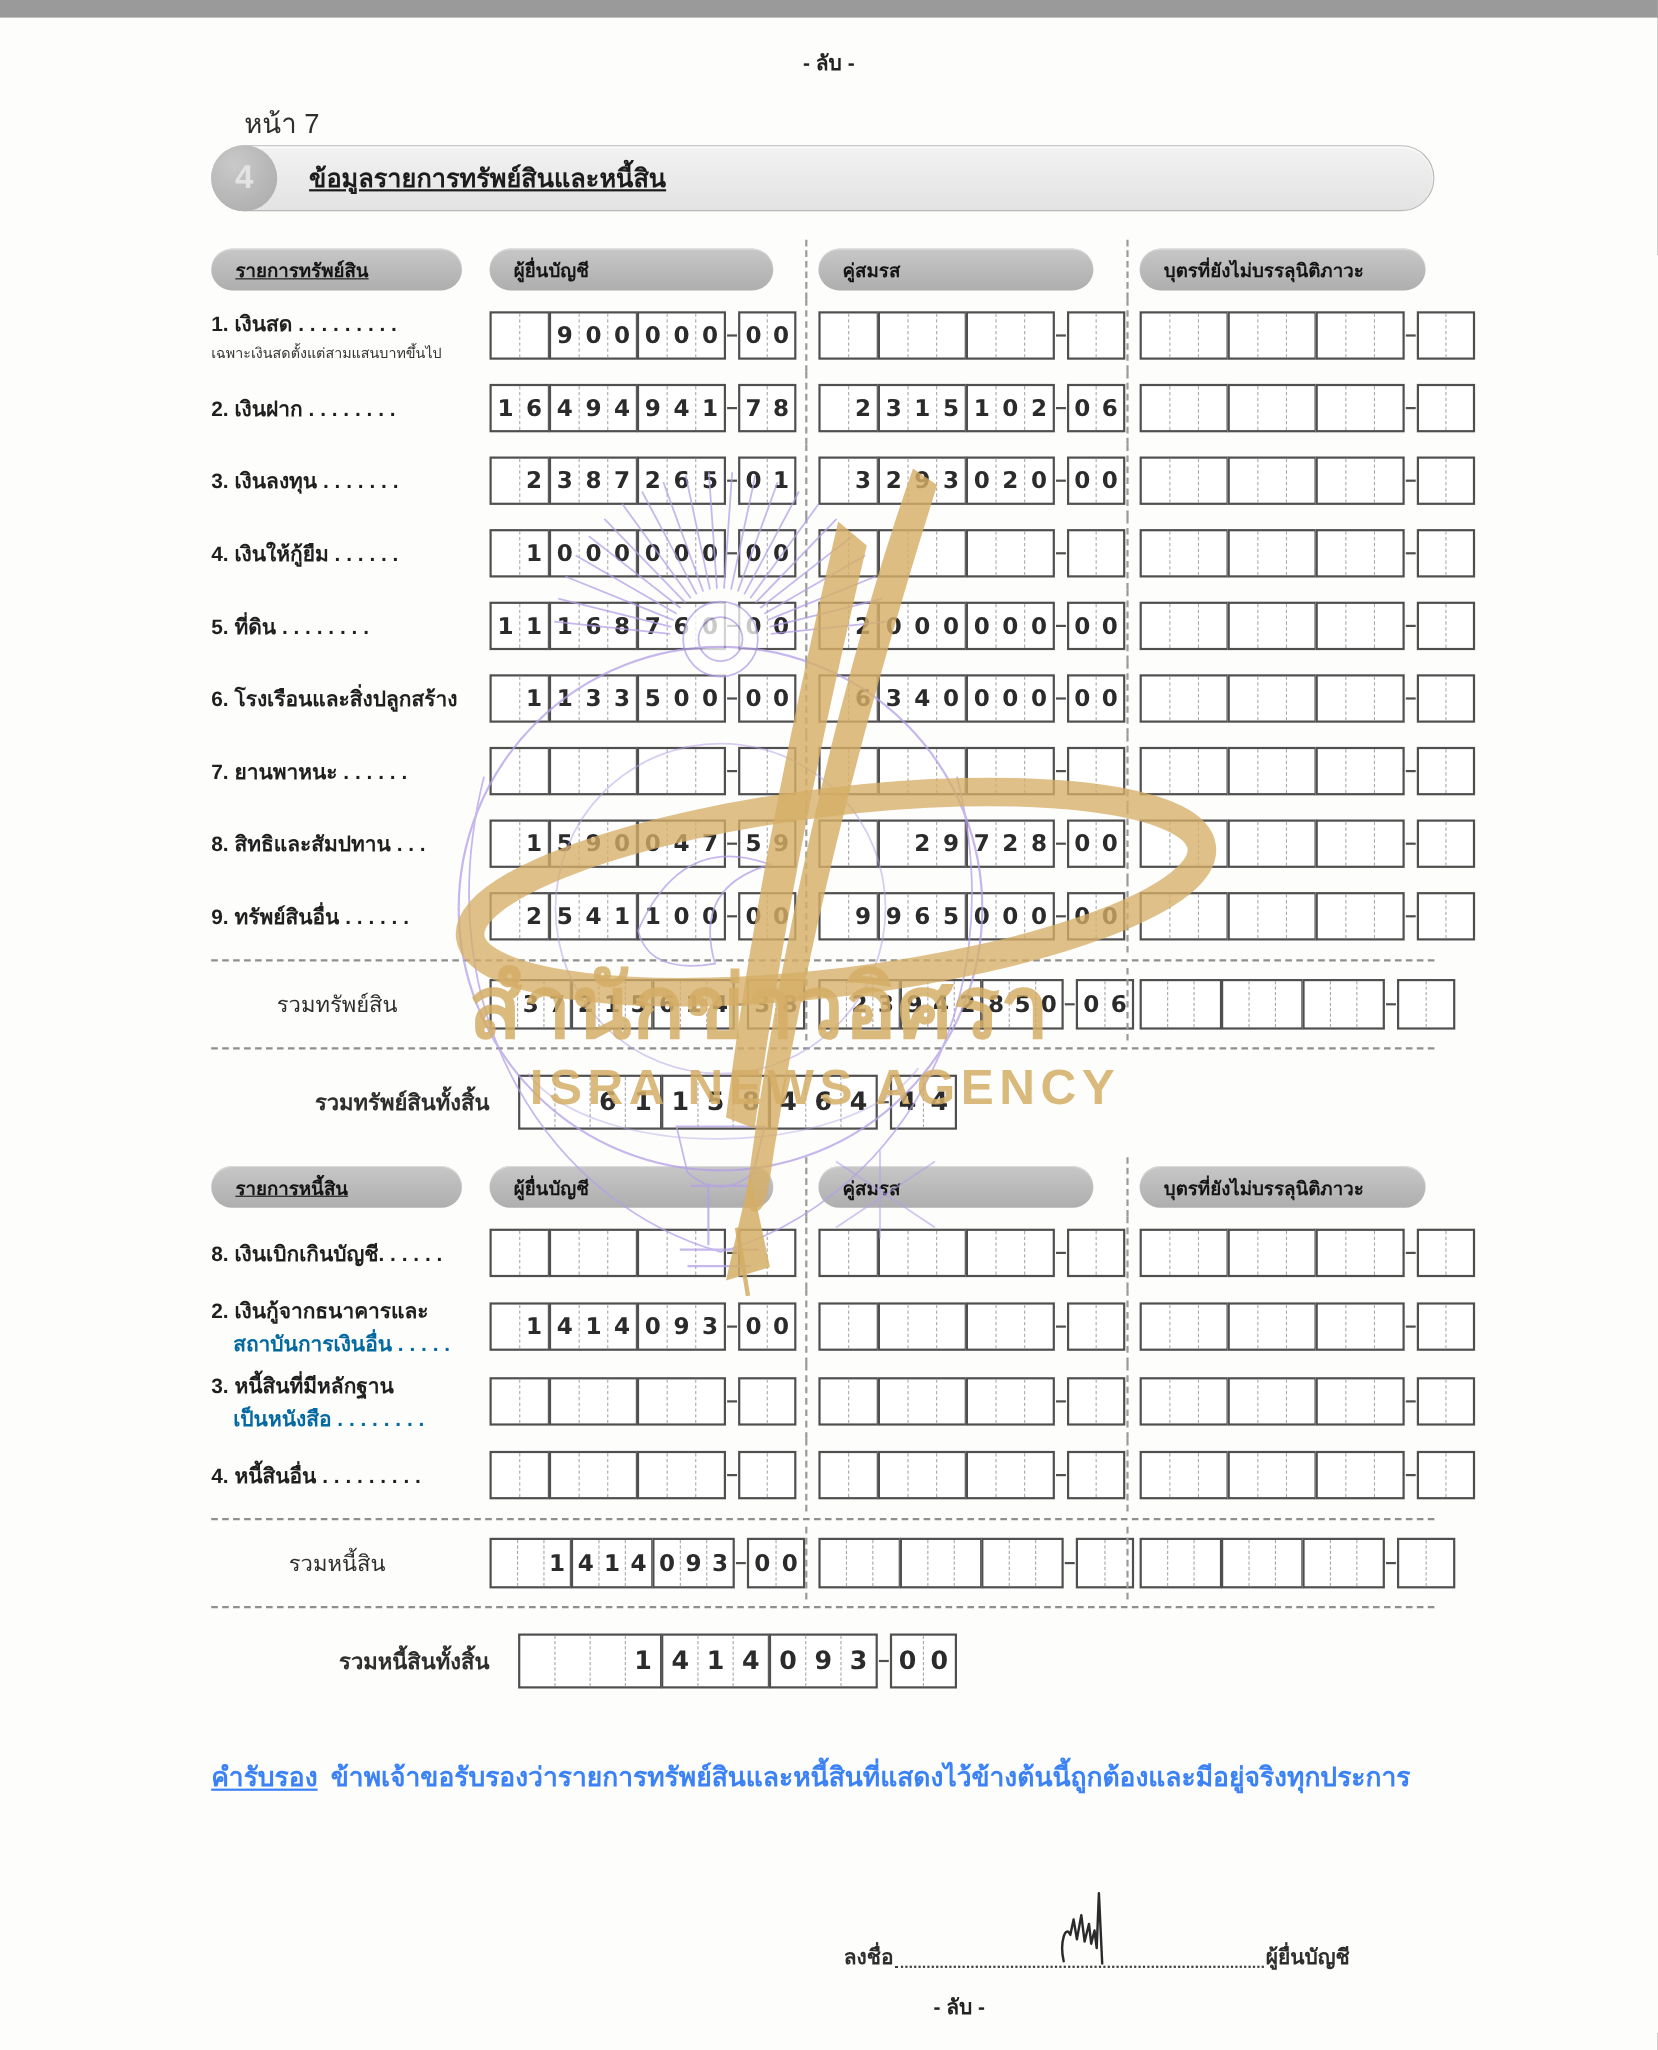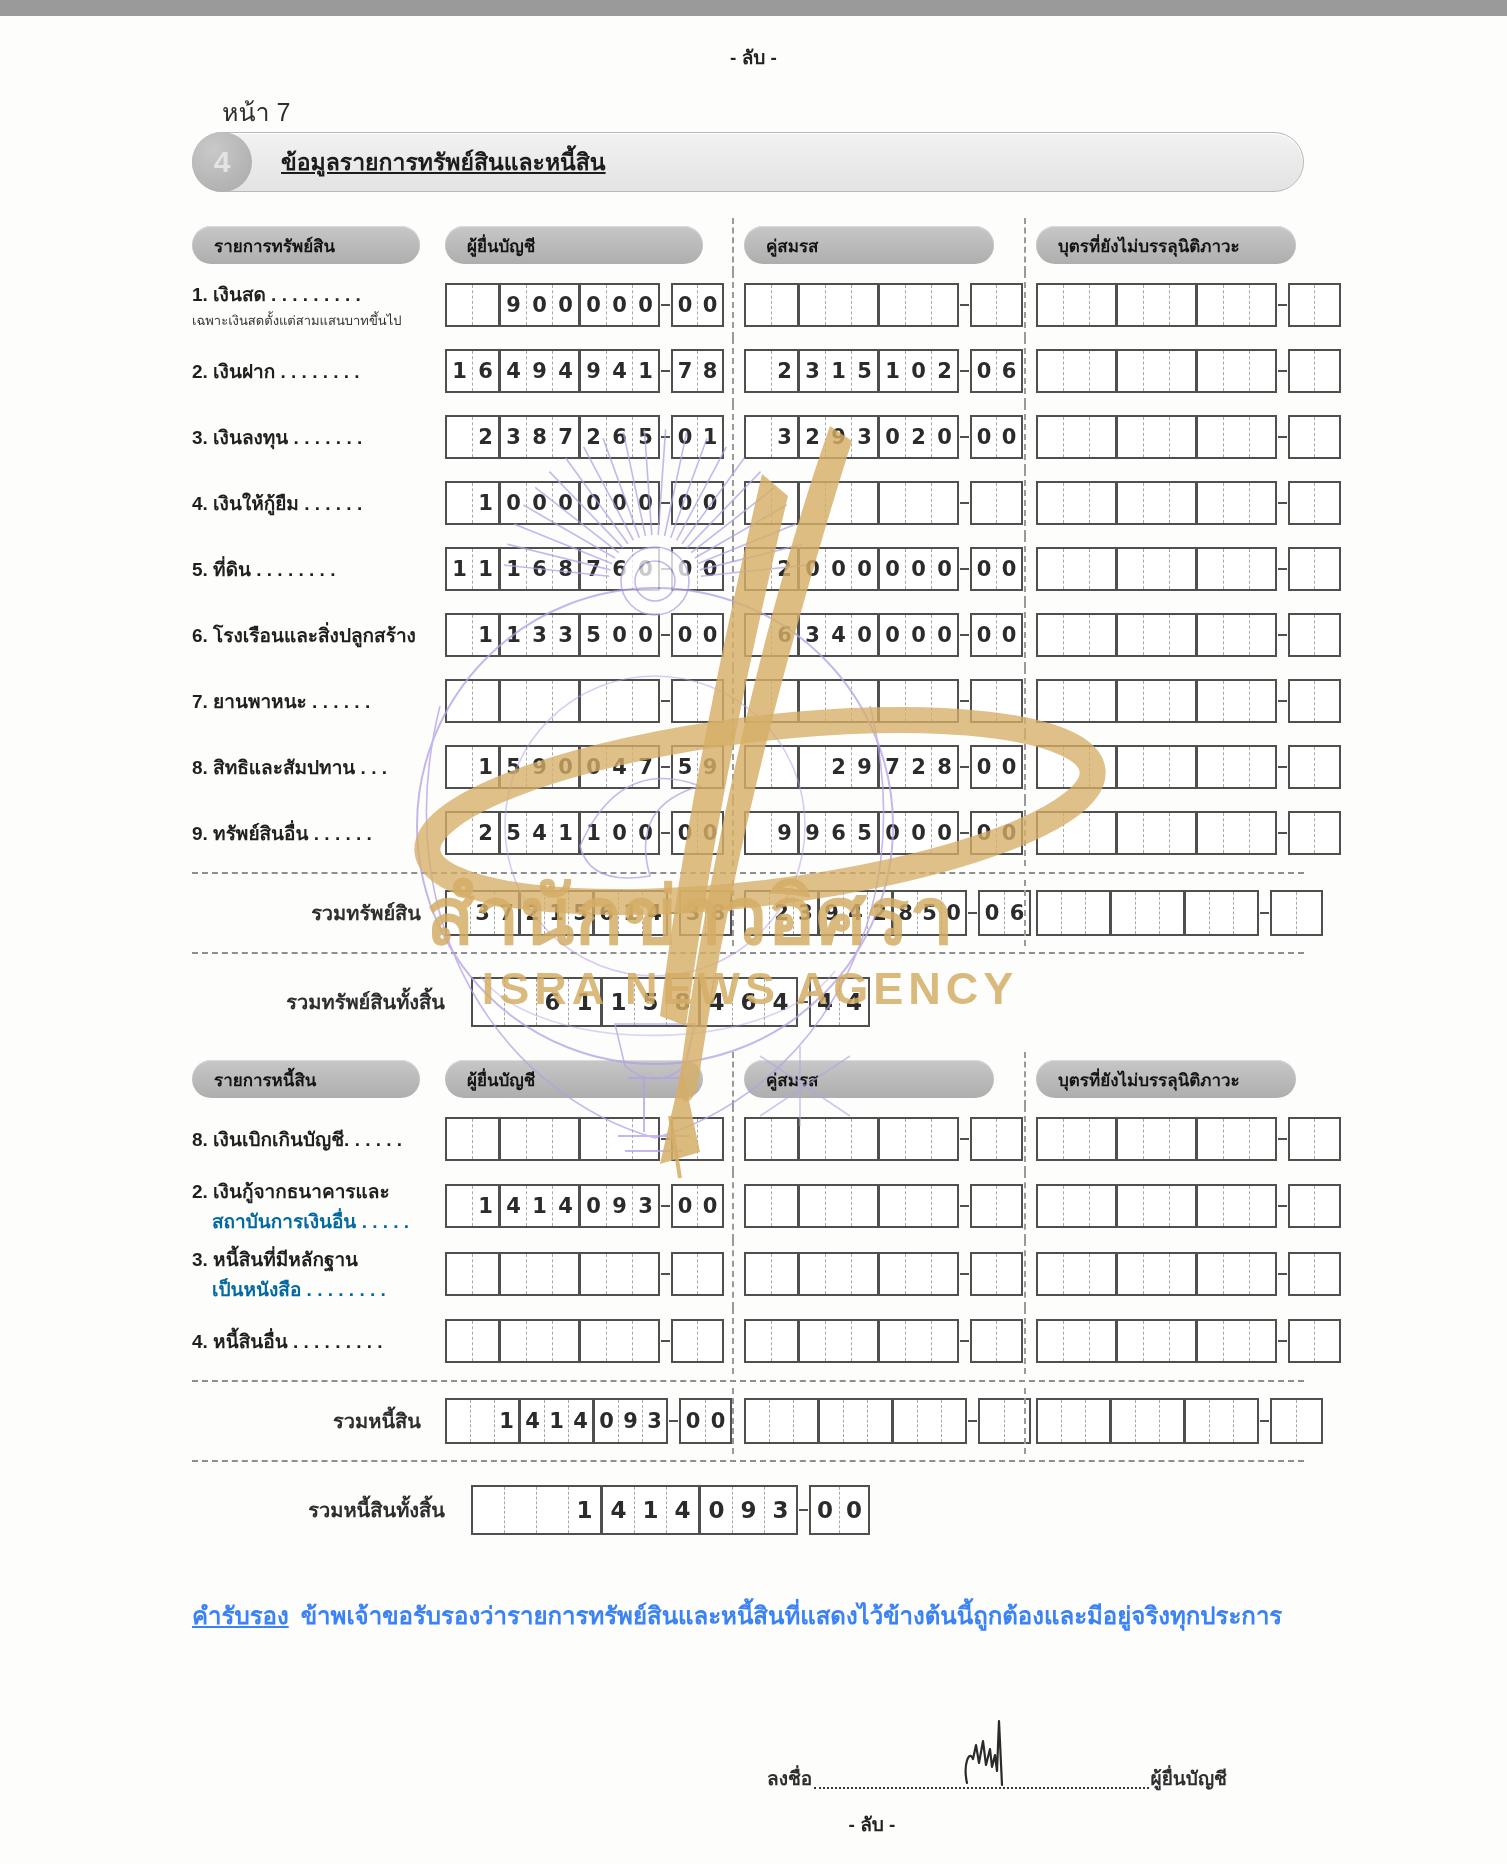--- a/index.html
+++ b/index.html
@@ -29,37 +29,37 @@
   .tc.head{min-height:46px;}
   .cdiv{border-left:2px dashed #9a9a9a;padding-left:10px;}
   .lblc{flex-direction:column;align-items:flex-start;justify-content:center;}
   .row-label{font-size:19px;color:#1f1f1f;font-weight:600;white-space:nowrap;}
   .row-label2{font-size:19px;color:#0369a1;font-weight:600;margin-left:20px;white-space:nowrap;}
   .row-note{font-size:13px;color:#333;margin-top:1px;}
 
   .pill{height:38px;border-radius:19px;background:linear-gradient(#c7c7c7,#aeaeae);
     display:flex;align-items:center;padding:0 22px;font-size:17px;font-weight:bold;color:#141414;
     box-shadow:inset 0 1px 1px #ddd;}
-  .pill.w1{width:184px;} .pill.w2{width:214px;} .pill.w3{width:206px;} .pill.w4{width:216px;}
+  .pill.w1{width:184px;text-decoration:underline;} .pill.w2{width:214px;} .pill.w3{width:206px;} .pill.w4{width:216px;}
 
   
   .amount{display:flex;align-items:center;}
   .grp{display:flex;border:2px solid var(--box);background:#fff;}
   .grp+.grp{margin-left:-1px;}
   .cell{width:25px;height:40px;display:flex;align-items:center;justify-content:center;
     border-left:1px dashed #a8a8a8;font-size:21px;font-weight:600;color:#2b2b2b;
     font-family:"DejaVu Sans",sans-serif;}
   .grp .cell:first-child{border-left:none;}
   .dash{width:9px;border-top:2px solid var(--box);margin:0 1px;}
   .amount.lg .cell{width:23px;height:42px;}
   .amount.xl .cell{width:31px;height:46px;font-size:23px;}
   .amount .dec .cell{width:24px;}
   .amount.xl .dec .cell{width:28px;}
 
-  .total-label{width:100%;text-align:right;padding-right:24px;font-size:20px;font-weight:bold;white-space:nowrap;}
+  .total-label{width:100%;text-align:center;padding-right:24px;font-size:20px;font-weight:normal;white-space:nowrap;}
   .hsep{grid-column:1 / -1;border-top:2px dashed #8f8f8f;height:0;margin:6px 0;}
 
   .grand-row{display:flex;align-items:center;margin:10px 0 6px 0;min-height:64px;}
   .grand-label{width:253px;text-align:right;padding-right:26px;font-size:20px;font-weight:bold;white-space:nowrap;}
 
   .cert{margin-top:54px;font-size:24px;color:#3b82f6;}
   .cert b{font-weight:bold;}
   .cert .cert-head{font-weight:bold;text-decoration:underline;margin-right:12px;}
 
   .sig-row{margin-top:128px;margin-left:575px;display:flex;align-items:flex-end;font-size:19px;font-weight:600;position:relative;width:460px;}

